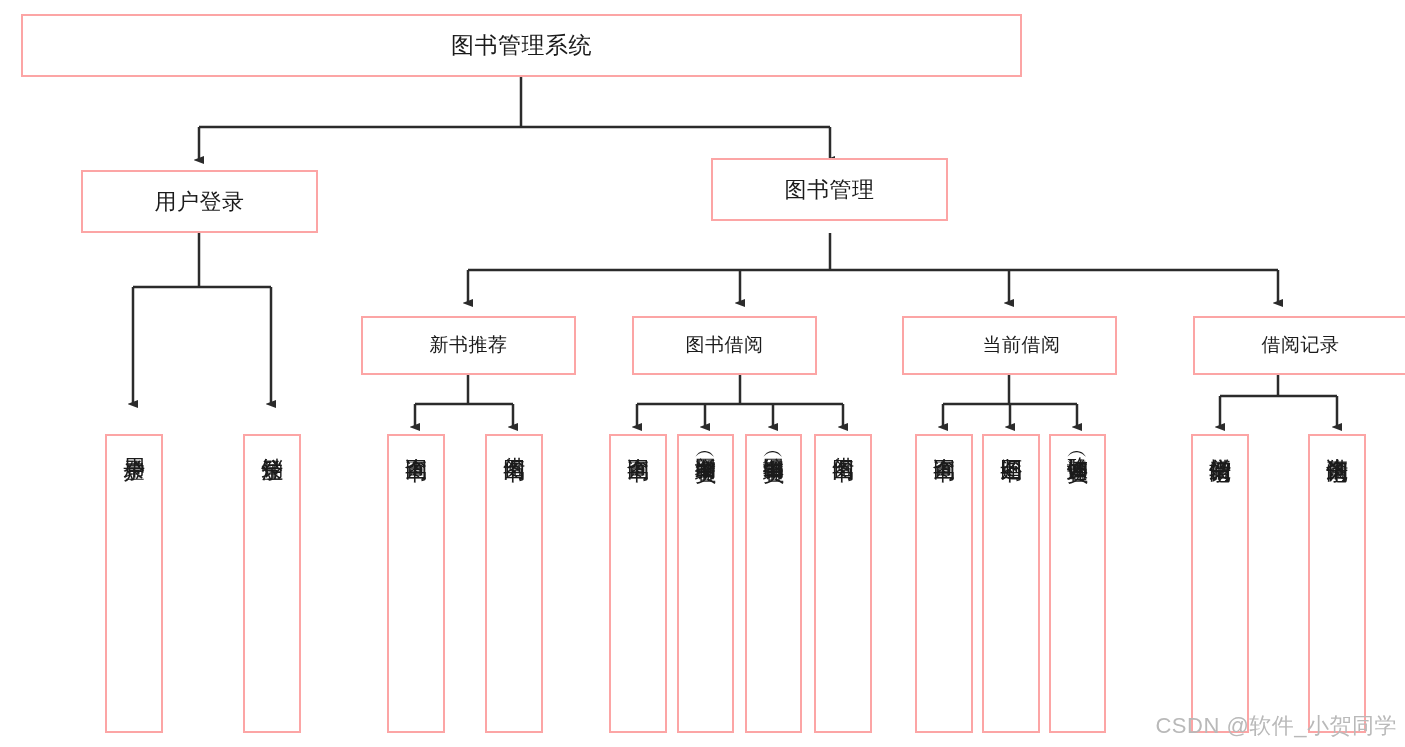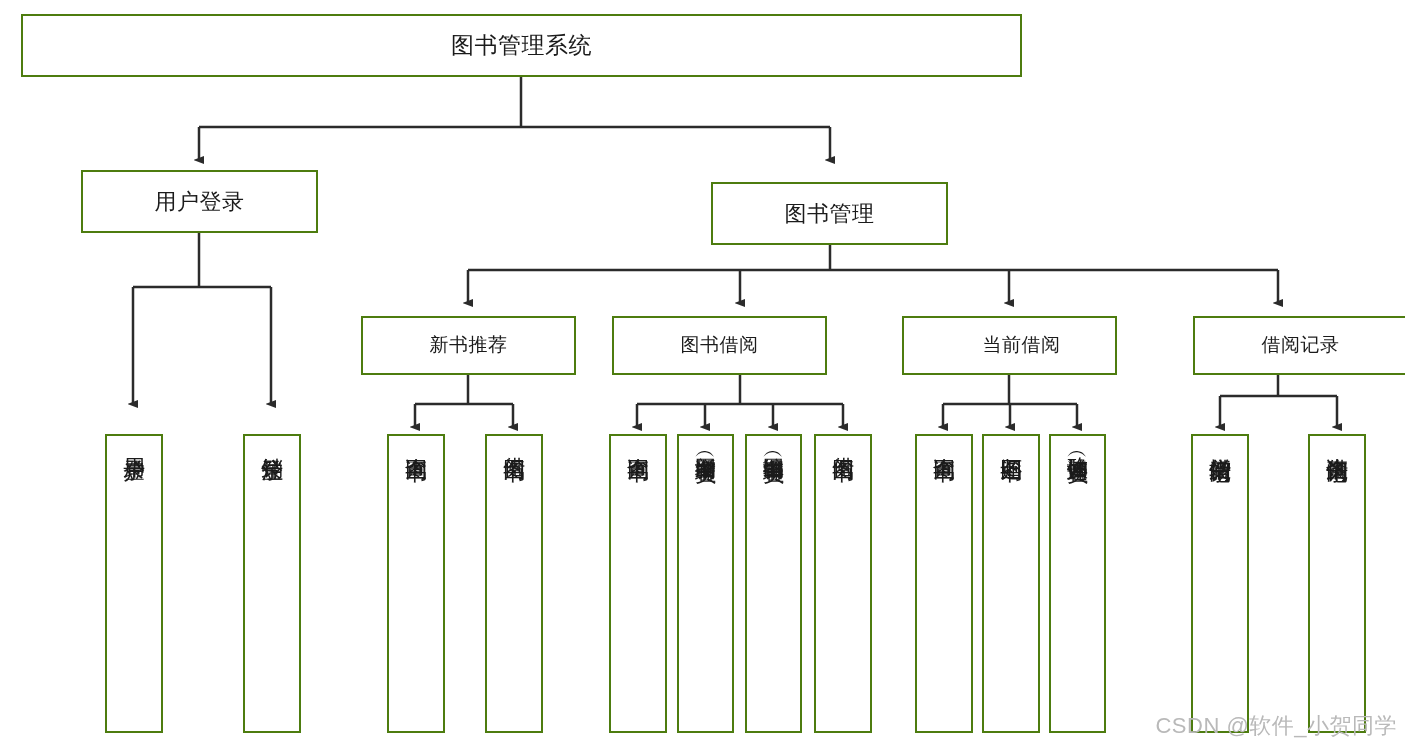--- a/index.html
+++ b/index.html
@@ -23,21 +23,21 @@
     left: 0;
     top: 0;
     width: 1405px;
     height: 747px;
     pointer-events: none;
   }
   .node {
     position: absolute;
     box-sizing: border-box;
     background: #ffffff;
-    border: 2px solid #4d7c0f;
+    border: 2px solid #fca5a5;
     display: flex;
     align-items: center;
     justify-content: center;
     color: #1b1b1b;
     z-index: 2;
   }
   .node-label {
     display: block;
     text-align: center;
     line-height: 1.06;
@@ -139,29 +139,29 @@
   </svg>
 
   <div class="node node-root" style="left:21px; top:14px; width:1001px; height:63px;">
     <span class="node-label">图书管理系统</span>
   </div>
 
   <div class="node node-l2" style="left:81px; top:170px; width:237px; height:63px;">
     <span class="node-label">用户登录</span>
   </div>
 
-  <div class="node node-l2" style="left:711px; top:182px; width:237px; height:63px;">
+  <div class="node node-l2" style="left:711px; top:158px; width:237px; height:63px;">
     <span class="node-label">图书管理</span>
   </div>
 
   <div class="node node-l3" style="left:361px; top:316px; width:215px; height:59px;">
     <span class="node-label">新书推荐</span>
   </div>
 
-  <div class="node node-l3" style="left:612px; top:316px; width:215px; height:59px;">
+  <div class="node node-l3" style="left:632px; top:316px; width:185px; height:59px;">
     <span class="node-label">图书借阅</span>
   </div>
 
   <div class="node node-l3" style="left:902px; top:316px; width:215px; height:59px;padding-left:24px;">
     <span class="node-label">当前借阅</span>
   </div>
 
   <div class="node node-l3" style="left:1171px; top:316px; width:215px; height:59px;margin-left:22px;">
     <span class="node-label">借阅记录</span>
   </div>

